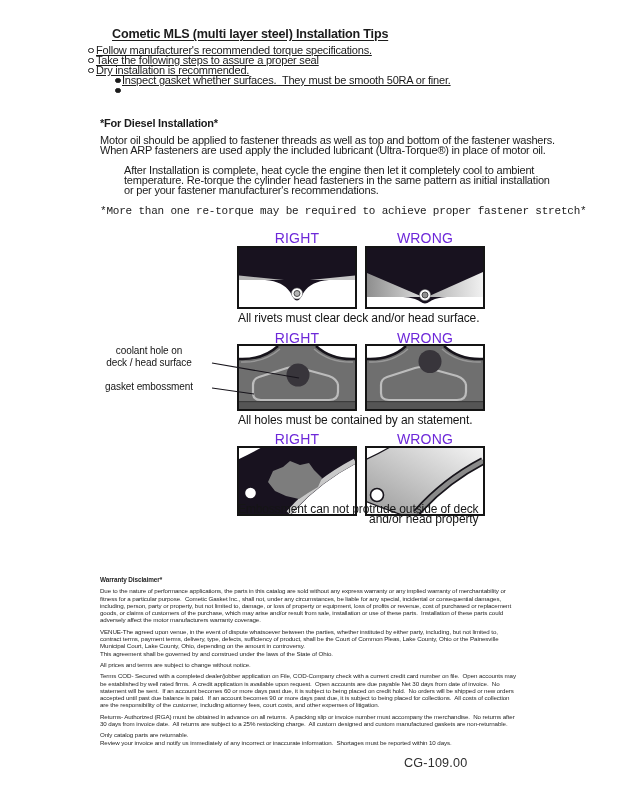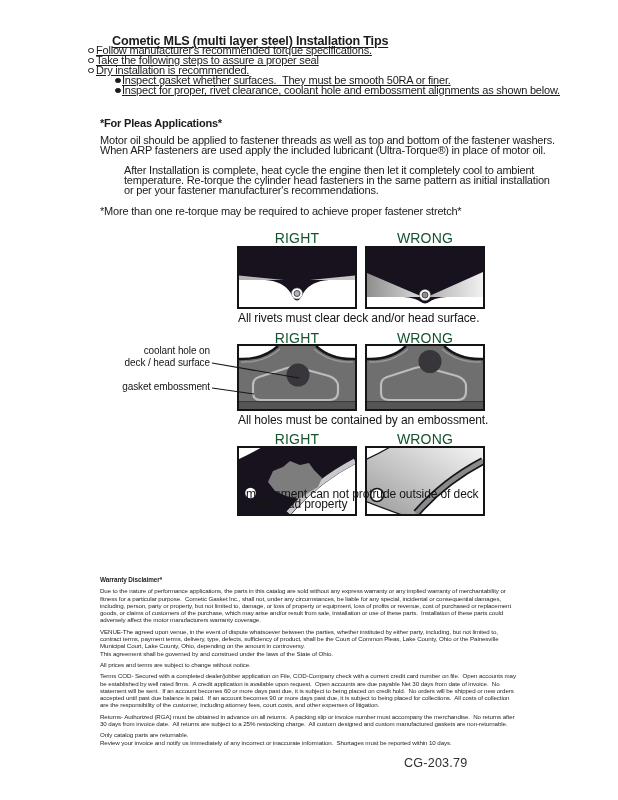--- a/index.html
+++ b/index.html
@@ -6,51 +6,51 @@
   .page{
     position:relative;width:618px;height:800px;background:#ffffff;margin:0 auto;
     font-family:"Liberation Sans", sans-serif;color:#1b1b1b;overflow:hidden;
   }
   .abs{position:absolute;}
   .pre{white-space:pre;}
 
   
   .doc-title{
     left:112px;top:27px;font-size:12.6px;font-weight:700;letter-spacing:-0.2px;
-    text-decoration:underline;text-underline-offset:2px;margin-top:7px;
+    text-decoration:underline;text-underline-offset:2px;
   }
 
   
   .tips{left:88px;top:45px;width:470px;font-size:11px;letter-spacing:-0.2px;text-decoration:underline;}
   .tip-line{position:relative;height:10px;line-height:10px;padding-left:8px;}
   .tip-line.sub{padding-left:34px;}
   .tip-line .marker{
     position:absolute;left:0;top:2.6px;width:3.6px;height:3.6px;border:0.9px solid #1b1b1b;border-radius:50%;
   }
   .tip-line.sub .marker{left:27px;background:#1b1b1b;}
 
   
   .diesel-heading{left:100px;top:117px;font-size:11px;font-weight:700;letter-spacing:-0.2px;}
   .para{font-size:11px;letter-spacing:-0.2px;line-height:10.3px;left:100px;}
   .para-1{top:135px;}
   .para-2{top:164.5px;margin-left:24px;}
-  .note{top:205.5px;}
-
-  
-  .rw{width:120px;text-align:center;font-size:14px;letter-spacing:0.2px;color:#14532d;}
+  .note{top:205.5px;font-family:Liberation Mono, monospace;}
+
+  
+  .rw{width:120px;text-align:center;font-size:14px;letter-spacing:0.2px;color:#6d28d9;}
   .rw.l{left:237px;} .rw.r{left:365px;}
   .row1-lbl{top:229.5px;} .row2-lbl{top:330px;} .row3-lbl{top:431px;}
   .panel{width:120px;display:block;}
   .panel-l{left:237px;} .panel-r{left:365px;}
   .row1-panel{top:246px;} .row2-panel{top:344px;} .row3-panel{top:445.5px;}
   .caption{left:238px;font-size:12px;letter-spacing:-0.1px;line-height:10px;color:#151515;}
-  .cap1{top:312.5px;} .cap2{top:414.5px;} .cap3{top:489px;}
-
-  
-  .ptr-label{width:122px;left:88px;text-align:right;font-size:10px;letter-spacing:-0.1px;line-height:11.5px;color:#151515;}
+  .cap1{top:312.5px;} .cap2{top:414.5px;} .cap3{top:504px;text-align:right;}
+
+  
+  .ptr-label{width:122px;left:88px;text-align:center;font-size:10px;letter-spacing:-0.1px;line-height:11.5px;color:#151515;}
   .lbl-coolant{top:345px;}
   .lbl-emboss{top:381px;}
   .ptr-overlay{left:115px;top:344px;z-index:3;}
 
   
   .legal{left:100px;top:576px;width:430px;font-size:6.2px;letter-spacing:-0.1px;line-height:7.3px;color:#262626;}
   .legal .block{margin:0 0 4px 0;}
   .legal .hd{font-weight:700;font-size:6.4px;margin-bottom:4px;}
   .fine-line{white-space:pre;}
 
@@ -61,24 +61,24 @@
 
 <div class="page">
 
   <div class="abs doc-title pre">Cometic MLS (multi layer steel) Installation Tips</div>
 
   <div class="abs tips">
     <div class="tip-line"><span class="marker"></span><span class="pre">Follow manufacturer's recommended torque specifications.</span></div>
     <div class="tip-line"><span class="marker"></span><span class="pre">Take the following steps to assure a proper seal</span></div>
     <div class="tip-line"><span class="marker"></span><span class="pre">Dry installation is recommended.</span></div>
     <div class="tip-line sub"><span class="marker"></span><span class="pre">Inspect gasket whether surfaces.  They must be smooth 50RA or finer.</span></div>
-    <div class="tip-line sub"><span class="marker"></span><span class="pre">Inspect for proper, rivet clearance, coolant hole and embossment alignments as shown below.</span></div>
-  </div>
-
-  <div class="abs diesel-heading pre">*For Pleas Applications*</div>
+    <div class="tip-line sub"><span class="marker"></span></div>
+  </div>
+
+  <div class="abs diesel-heading pre">*For Diesel Installation*</div>
   <div class="abs para para-1">
     <div class="pre">Motor oil should be applied to fastener threads as well as top and bottom of the fastener washers.</div>
     <div class="pre">When ARP fasteners are used apply the included lubricant (Ultra-Torque®) in place of motor oil.</div>
   </div>
   <div class="abs para para-2">
     <div class="pre">After Installation is complete, heat cycle the engine then let it completely cool to ambient</div>
     <div class="pre">temperature. Re-torque the cylinder head fasteners in the same pattern as initial installation</div>
     <div class="pre">or per your fastener manufacturer's recommendations.</div>
   </div>
   <div class="abs para note pre">*More than one re-torque may be required to achieve proper fastener stretch*</div>
@@ -150,21 +150,21 @@
     <path d="M2,15 Q26,16 41,2" fill="none" stroke="#17141b" stroke-width="2.4"></path>
     <path d="M118,15 Q94,16 79,2" fill="none" stroke="#17141b" stroke-width="2.4"></path>
     <path d="M4,18 Q27,19 43,5" fill="none" stroke="#999999" stroke-width="1.4"></path>
     <path d="M116,18 Q93,19 77,5" fill="none" stroke="#999999" stroke-width="1.4"></path>
     <rect x="2" y="58" width="116" height="7" fill="#555555"></rect>
     <rect x="2" y="57" width="116" height="1.2" fill="#3d3d3d"></rect>
     <path d="M16,49 L16,41 Q16,35 22,33 L50,24 Q57,22 63,24 L92,32 Q100,35 101,41 L101,48 Q101,56 92,56 L24,56 Q16,56 16,49 Z" fill="none" stroke="#bcbcbc" stroke-width="2.2" stroke-linejoin="round"></path>
     <circle cx="65" cy="17.5" r="11.5" fill="#38353b"></circle>
     <rect x="1" y="1" width="118" height="65" fill="none" stroke="#141414" stroke-width="2"></rect>
   </svg>
-  <div class="abs caption cap2 pre">All holes must be contained by an embossment.</div>
+  <div class="abs caption cap2 pre">All holes must be contained by an statement.</div>
 
   <div class="abs rw l row3-lbl pre">RIGHT</div>
   <div class="abs rw r row3-lbl pre">WRONG</div>
 
   <svg class="abs panel panel-l row3-panel" width="120" height="70" viewBox="0 0 120 70">
     <rect width="120" height="70" fill="#ffffff"></rect>
     <path d="M0,14 Q15,7 27,0 L120,0 L120,17 Q80,38 53,70 L0,70 Z" fill="#18121f"></path>
     <path d="M118,15 Q79,35.5 51.5,67" fill="none" stroke="#c9c9c9" stroke-width="5"></path>
     <path d="M31,36 L36,25 L46,21 L53,15 L63,19 L72,17 L77,24 L85,32 L81,41 L71,47 L62,53 L49,50 L38,45 Z" fill="#7d7d7d"></path>
     <circle cx="13.5" cy="47" r="5.3" fill="#ffffff"></circle>
@@ -219,15 +219,15 @@
     <div class="block">
       <div class="fine-line">Returns- Authorized (RGA) must be obtained in advance on all returns.  A packing slip or invoice number must accompany the merchandise.  No returns after</div>
       <div class="fine-line">30 days from invoice date.  All returns are subject to a 25% restocking charge.  All custom designed and custom manufactured gaskets are non-returnable.</div>
     </div>
     <div class="block">
       <div class="fine-line">Only catalog parts are returnable.</div>
       <div class="fine-line">Review your invoice and notify us immediately of any incorrect or inaccurate information.  Shortages must be reported within 10 days.</div>
     </div>
   </div>
 
-  <div class="abs footer-code pre">CG-203.79</div>
+  <div class="abs footer-code pre">CG-109.00</div>
 
 </div>
 
 </body></html>

